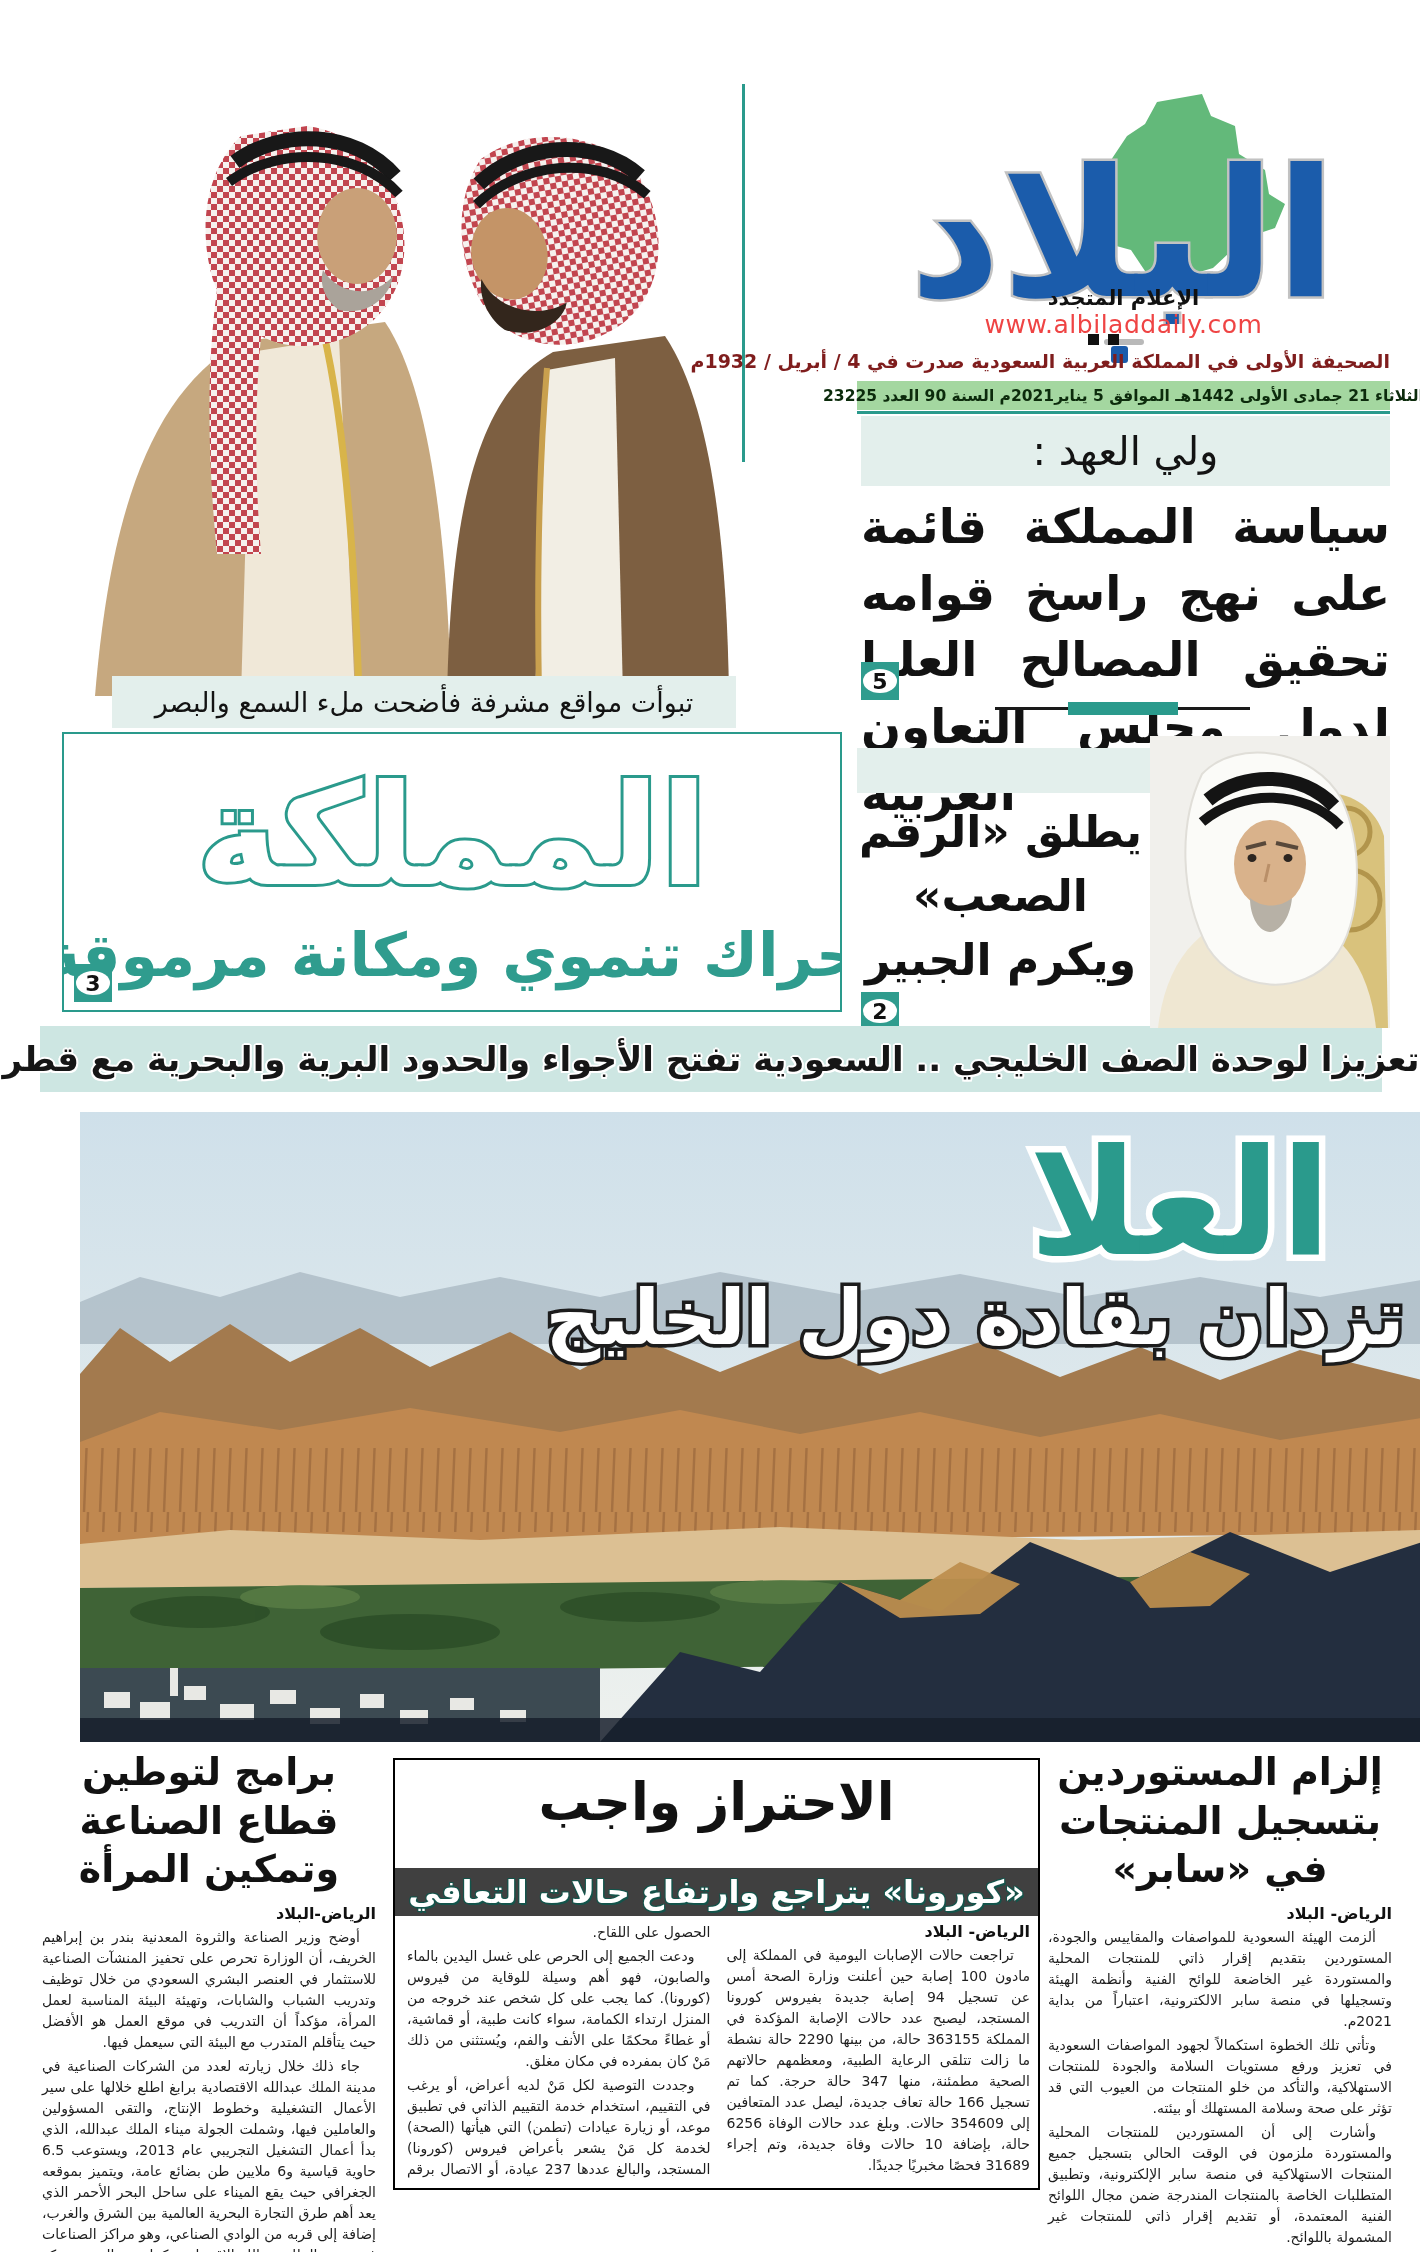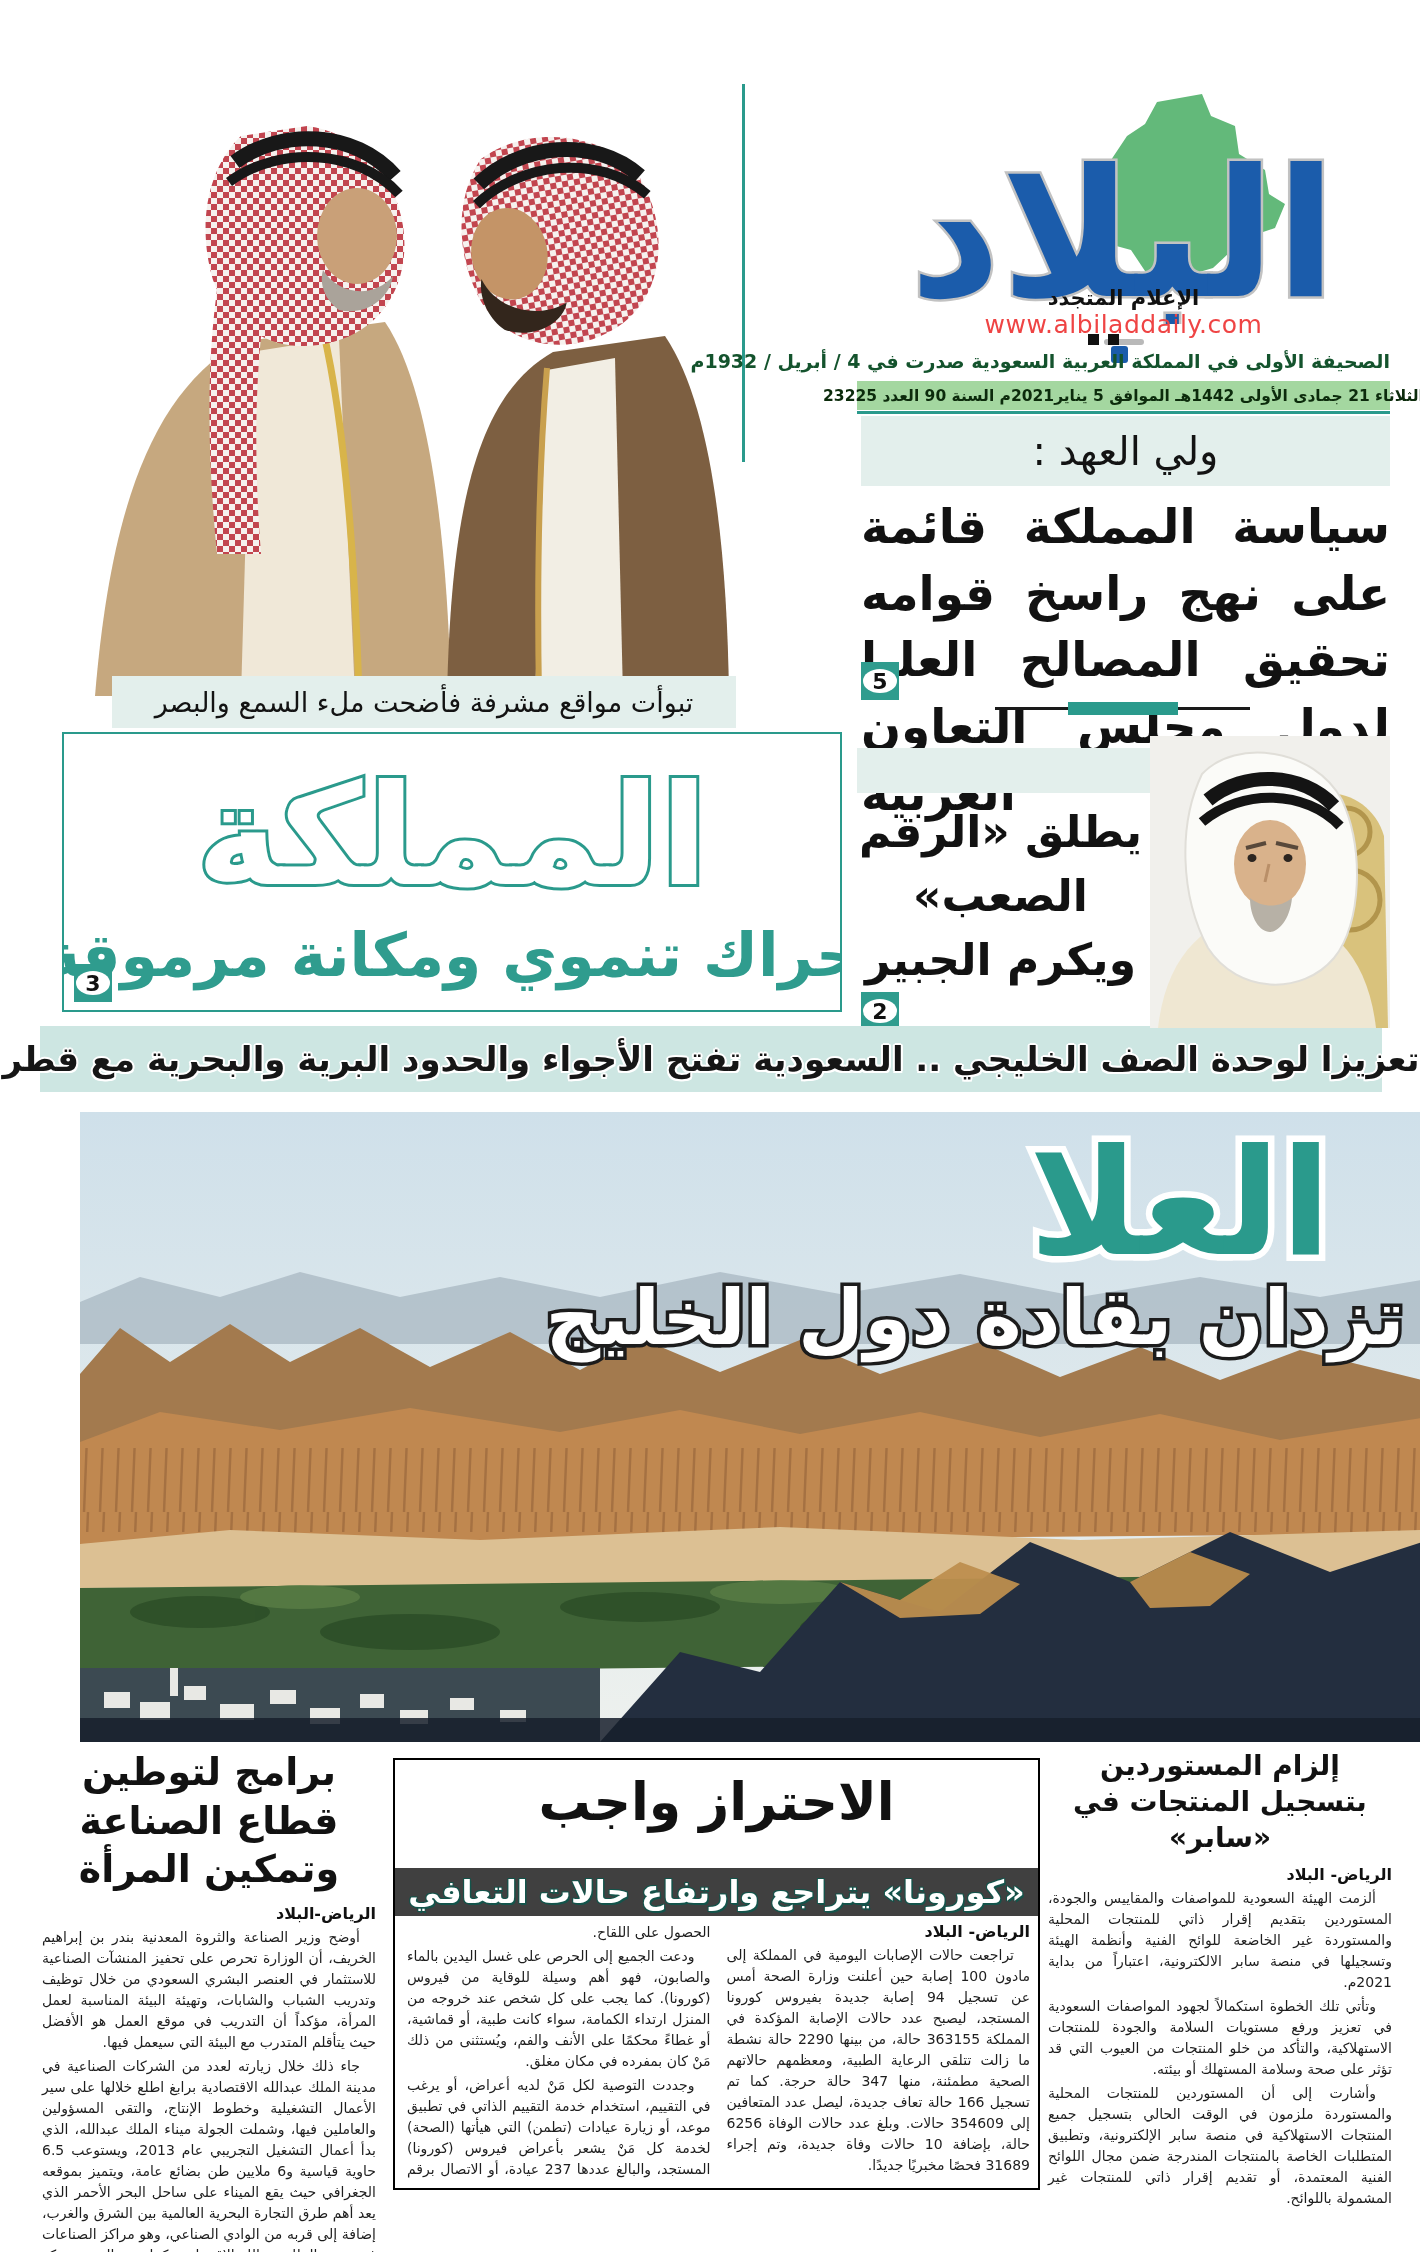--- a/index.html
+++ b/index.html
@@ -13,21 +13,21 @@
   .logo-wrap{position:absolute;left:857px;top:86px;width:533px;height:238px;}
   .tagline-row{position:absolute;left:857px;top:298px;width:533px;height:34px;display:flex;
                flex-direction:column;align-items:center;justify-content:center;direction:ltr;}
   .tagline{font-weight:bold;font-size:21px;color:#111;direction:rtl;}
   .website{font-size:25px;color:#ef4444;letter-spacing:0.5px;direction:ltr;font-family:"DejaVu Sans",sans-serif;}
   .appicon{width:34px;height:34px;border:3px solid #b9b9b9;border-radius:9px;background:#fff;position:relative;}
   .appicon .inner{position:absolute;left:4px;top:4px;width:17px;height:17px;background:#1b5cab;border-radius:3px;}
   .sq2{position:absolute;left:1088px;top:334px;display:flex;gap:9px;direction:ltr;}
   .sq2 div{width:11px;height:11px;background:#111;}
   .founding{position:absolute;left:845px;top:350px;width:545px;text-align:center;
-            font-weight:bold;font-size:19px;color:#14532d;white-space:nowrap;}
+            font-weight:bold;font-size:19px;color:#7f1d1d;white-space:nowrap;}
   .datebar{position:absolute;left:857px;top:381px;width:533px;height:29px;background:#a4d7a0;
            display:flex;align-items:center;justify-content:center;font-weight:bold;font-size:15.5px;color:#0c2b0c;white-space:nowrap;}
   .datebar-rule{position:absolute;left:857px;top:411px;width:533px;height:3px;background:#2a9a8c;}
   
   .kicker{background:#e3efec;color:#131313;font-weight:normal;text-align:center;
           display:flex;align-items:center;justify-content:center;}
   .k-crown{left:861px;top:416px;width:529px;height:70px;font-size:40px;}
   .k-faisal{left:857px;top:748px;width:533px;height:45px;font-size:30px;justify-content:flex-start;padding-right:130px;box-sizing:border-box;}
   .k-kingdom{left:112px;top:676px;width:624px;height:52px;font-size:27px;}
   
@@ -55,21 +55,21 @@
   .alula{position:absolute;left:40px;top:1112px;width:1342px;height:630px;margin-left:40px;}
   .alula svg{width:100%;height:100%;display:block;}
   
   .article{position:absolute;color:#1c1c1c;}
   .art-headline{font-weight:bold;color:#121212;text-align:center;line-height:1.28;}
   .byline{font-weight:bold;font-size:16px;color:#111;margin:10px 0 4px 0;}
   .body p{margin:0 0 3px 0;font-size:14px;line-height:1.5;text-align:justify;text-indent:16px;color:#1d1d1d;}
   .art-left{left:42px;top:1748px;width:334px;}
   .art-left .art-headline{font-size:38px;}
   .art-right{left:1048px;top:1748px;width:344px;}
-  .art-right .art-headline{font-size:28px;}
+  .art-right .art-headline{font-size:38px;}
   .corona-box{position:absolute;left:393px;top:1758px;width:647px;height:432px;border:2px solid #000000;box-sizing:border-box;}
   .corona-head{margin-top:12px;font-size:52px;font-weight:bold;text-align:center;color:#121212;}
   .corona-sub{position:absolute;left:0;top:108px;width:100%;height:48px;background:#404040;color:#fff;
               font-weight:bold;font-size:32px;display:flex;align-items:center;justify-content:center;
               text-shadow:1.5px 1.5px 0 #14544b,-1px -1px 0 #14544b,1px -1px 0 #14544b,-1px 1px 0 #14544b;}
   .corona-cols{position:absolute;left:12px;top:162px;width:623px;height:258px;display:flex;gap:16px;direction:rtl;overflow:hidden;}
   .corona-col{flex:1;}
 </style>
 </head>
 <body>

